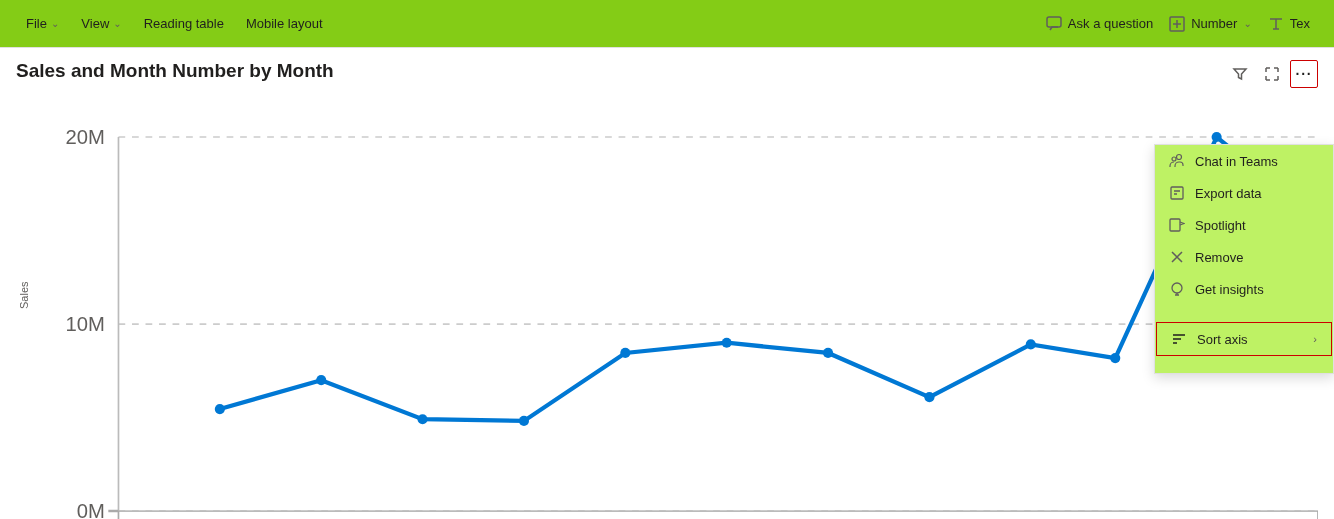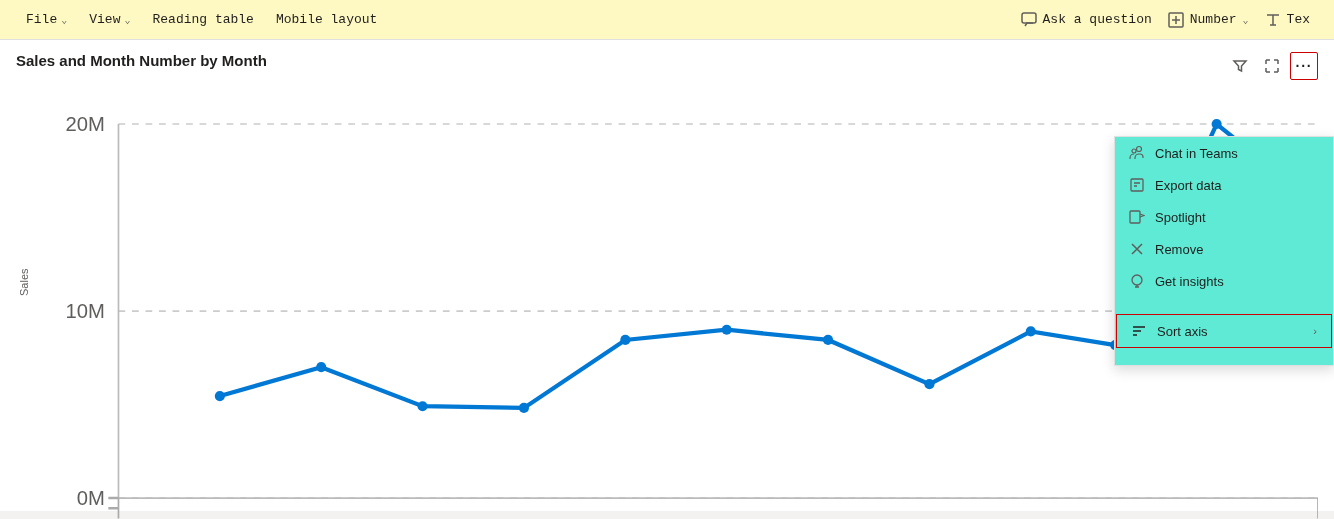--- a/index.html
+++ b/index.html
@@ -1,22 +1,22 @@
 <!DOCTYPE html>
 <html><head>
   <meta charset="utf-8">
   <style>
     * { box-sizing: border-box; margin: 0; padding: 0; }
     body { font-family: 'Segoe UI', Arial, sans-serif; background: #f3f2f1; width: 1334px; height: 519px; overflow: hidden; }
 
     
     .topbar {
-      display: flex; align-items: center; height: 40px;
-      background: #fef9c3; border-bottom: 1px solid #e0e0e0;
-      padding: 0 16px; gap: 4px; font-family: Liberation Mono, monospace;
+      display: flex; align-items: center; height: 48px;
+      background: #84cc16; border-bottom: 1px solid #e0e0e0;
+      padding: 0 16px; gap: 4px;
     }
     .topbar-menu {
       display: flex; align-items: center; gap: 2px;
     }
     .menu-item {
       display: flex; align-items: center; gap: 4px;
       padding: 4px 10px; font-size: 13px; color: #201f1e;
       cursor: pointer; border-radius: 2px;
     }
     .menu-chevron { font-size: 10px; color: #605e5c; }
@@ -34,21 +34,21 @@
     .main {
       display: flex; width: 100%; height: calc(519px - 48px);
       background: #fff; position: relative;
     }
 
     
     .chart-area {
       flex: 1; padding: 12px 16px 8px 16px; position: relative;
     }
     .chart-title {
-      font-size: 15px; font-weight: 600; color: #201f1e; margin-bottom: 4px;
+      font-size: 19px; font-weight: 600; color: #201f1e; margin-bottom: 4px;
     }
     .chart-icons {
       position: absolute; top: 12px; right: 16px;
       display: flex; align-items: center; gap: 4px;
     }
     .chart-icon-btn {
       width: 28px; height: 28px; display: flex; align-items: center; justify-content: center;
       cursor: pointer; border-radius: 2px; color: #605e5c;
     }
     .chart-icon-btn.more-btn {
@@ -67,21 +67,21 @@
     .chart-inner {
       flex: 1; position: relative; display: flex; flex-direction: column;
     }
     .chart-svg-area {
       flex: 1; position: relative;
     }
 
     
     .dropdown-menu {
       position: absolute; top: 56px; right: 0px;
-      width: 220px; background: #5eead4;
+      width: 180px; background: #bef264;
       border: 1px solid #e0e0e0;
       box-shadow: 0 4px 12px rgba(0,0,0,0.15);
       z-index: 10;
     }
     .dropdown-item {
       display: flex; align-items: center; gap: 10px;
       padding: 8px 14px; font-size: 13px; color: #201f1e;
       cursor: pointer;
     }
     .dropdown-item.highlighted {

